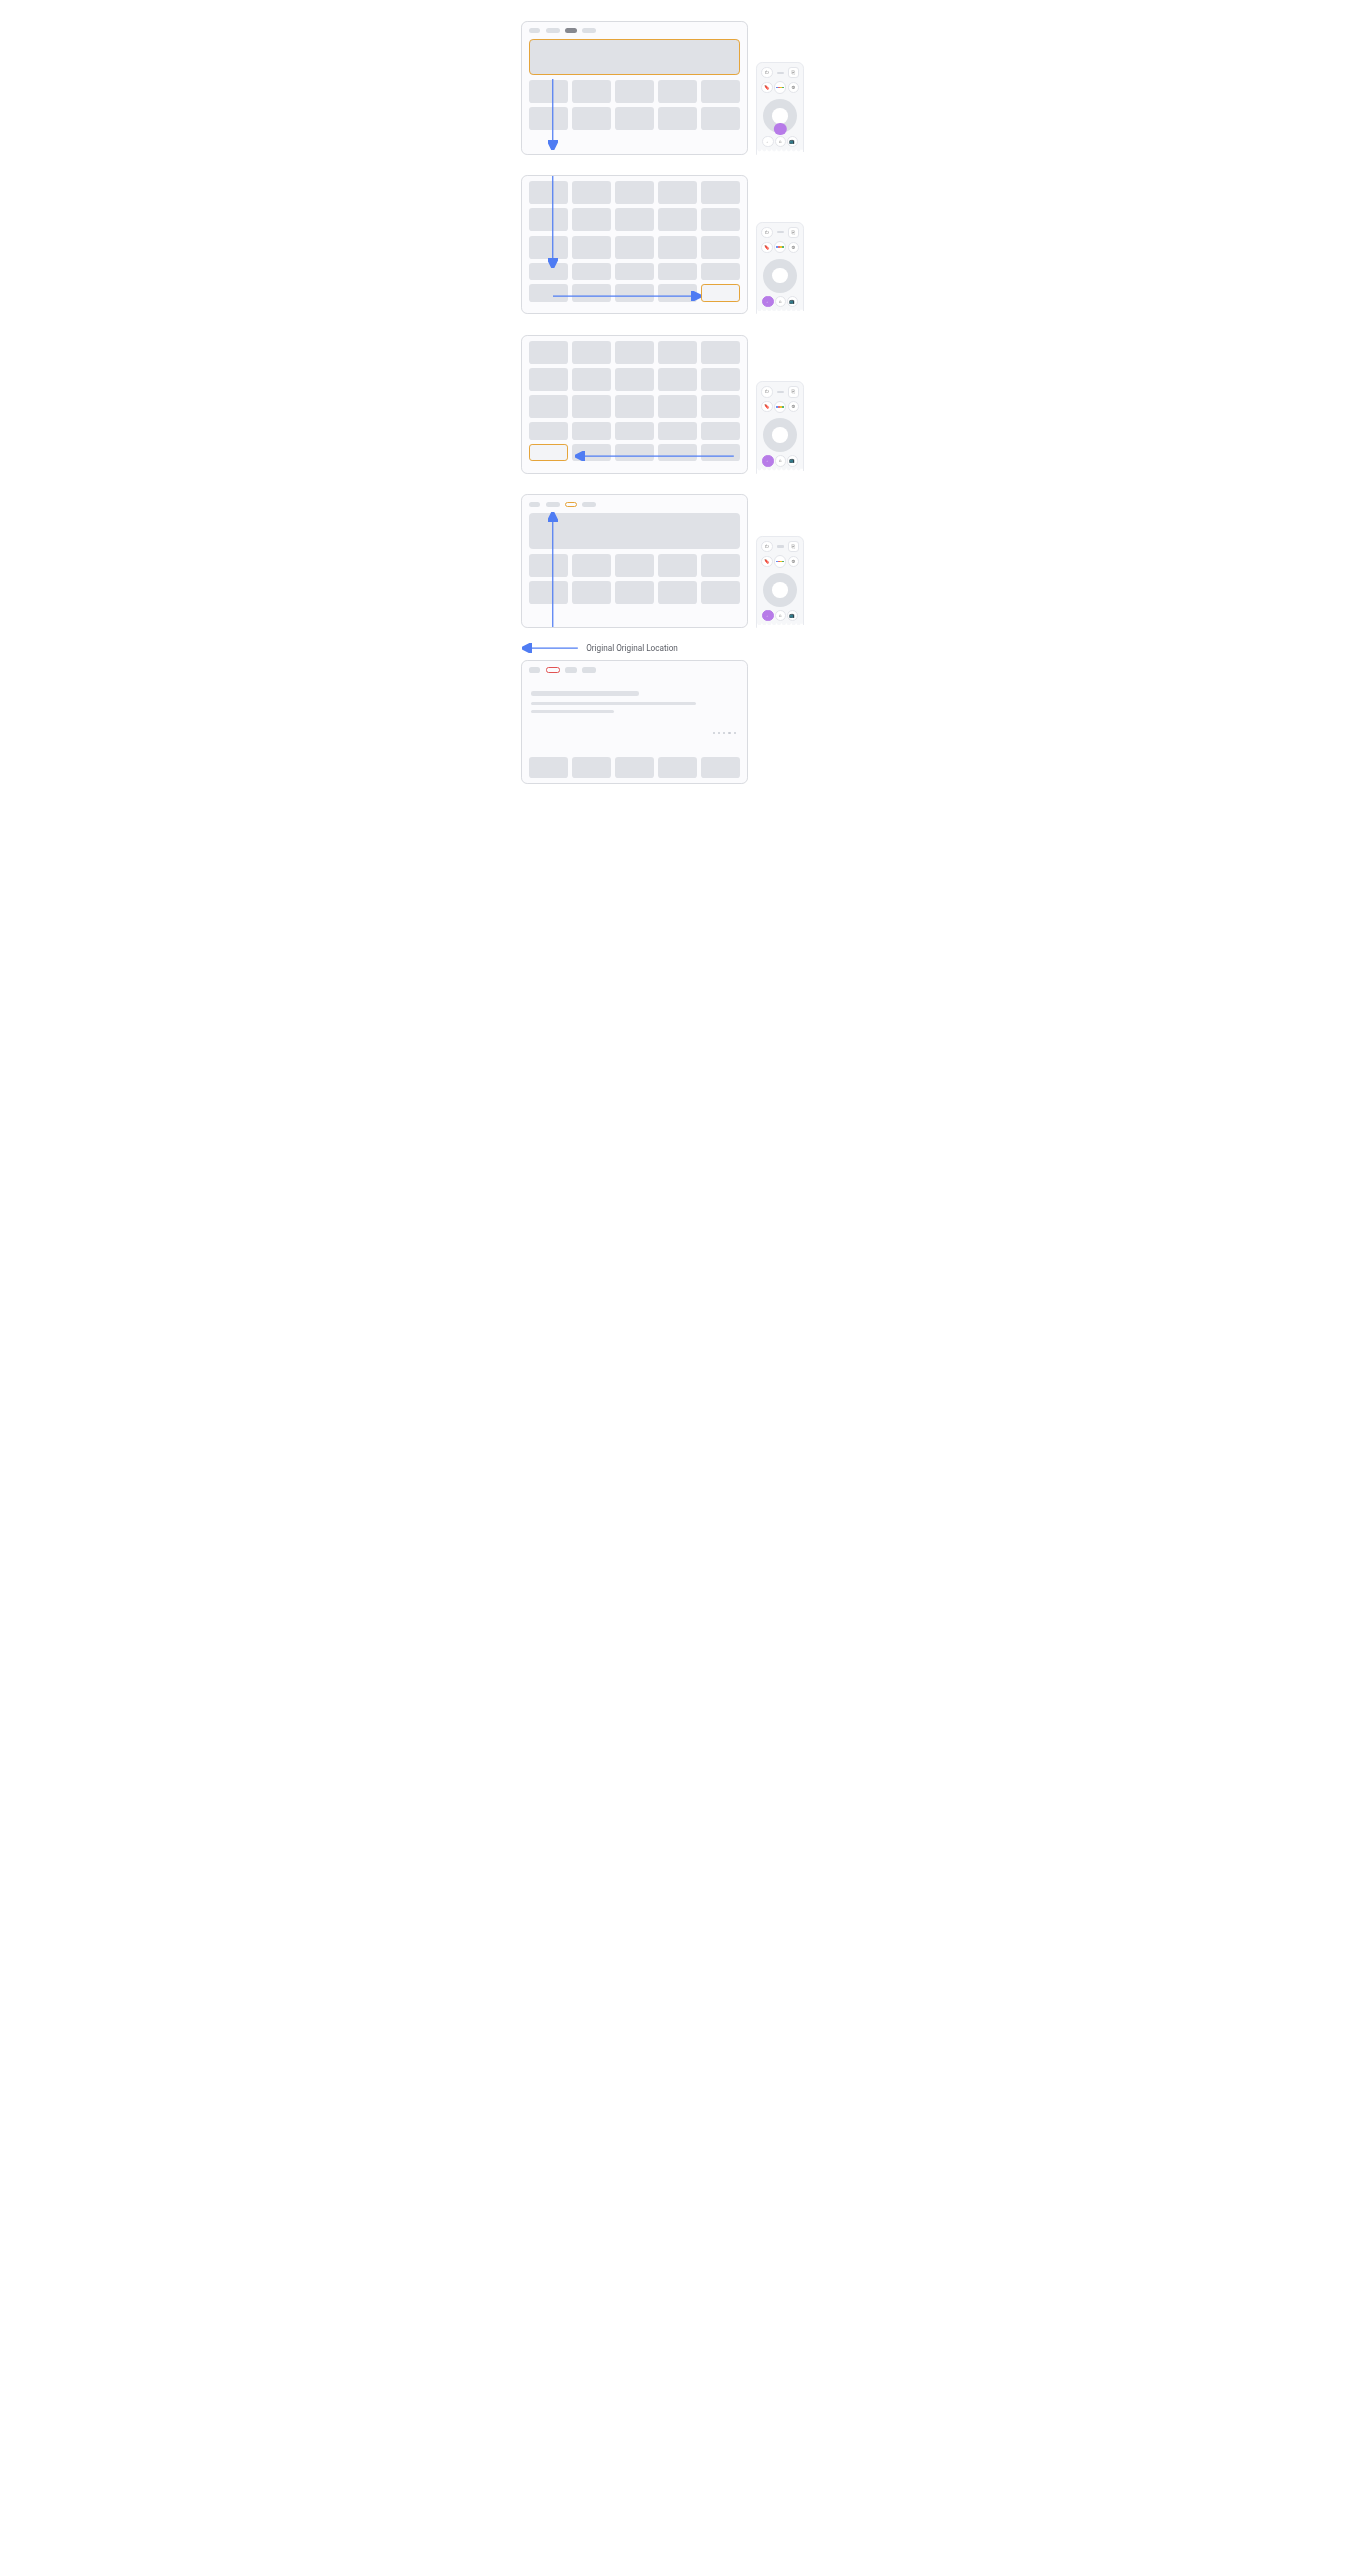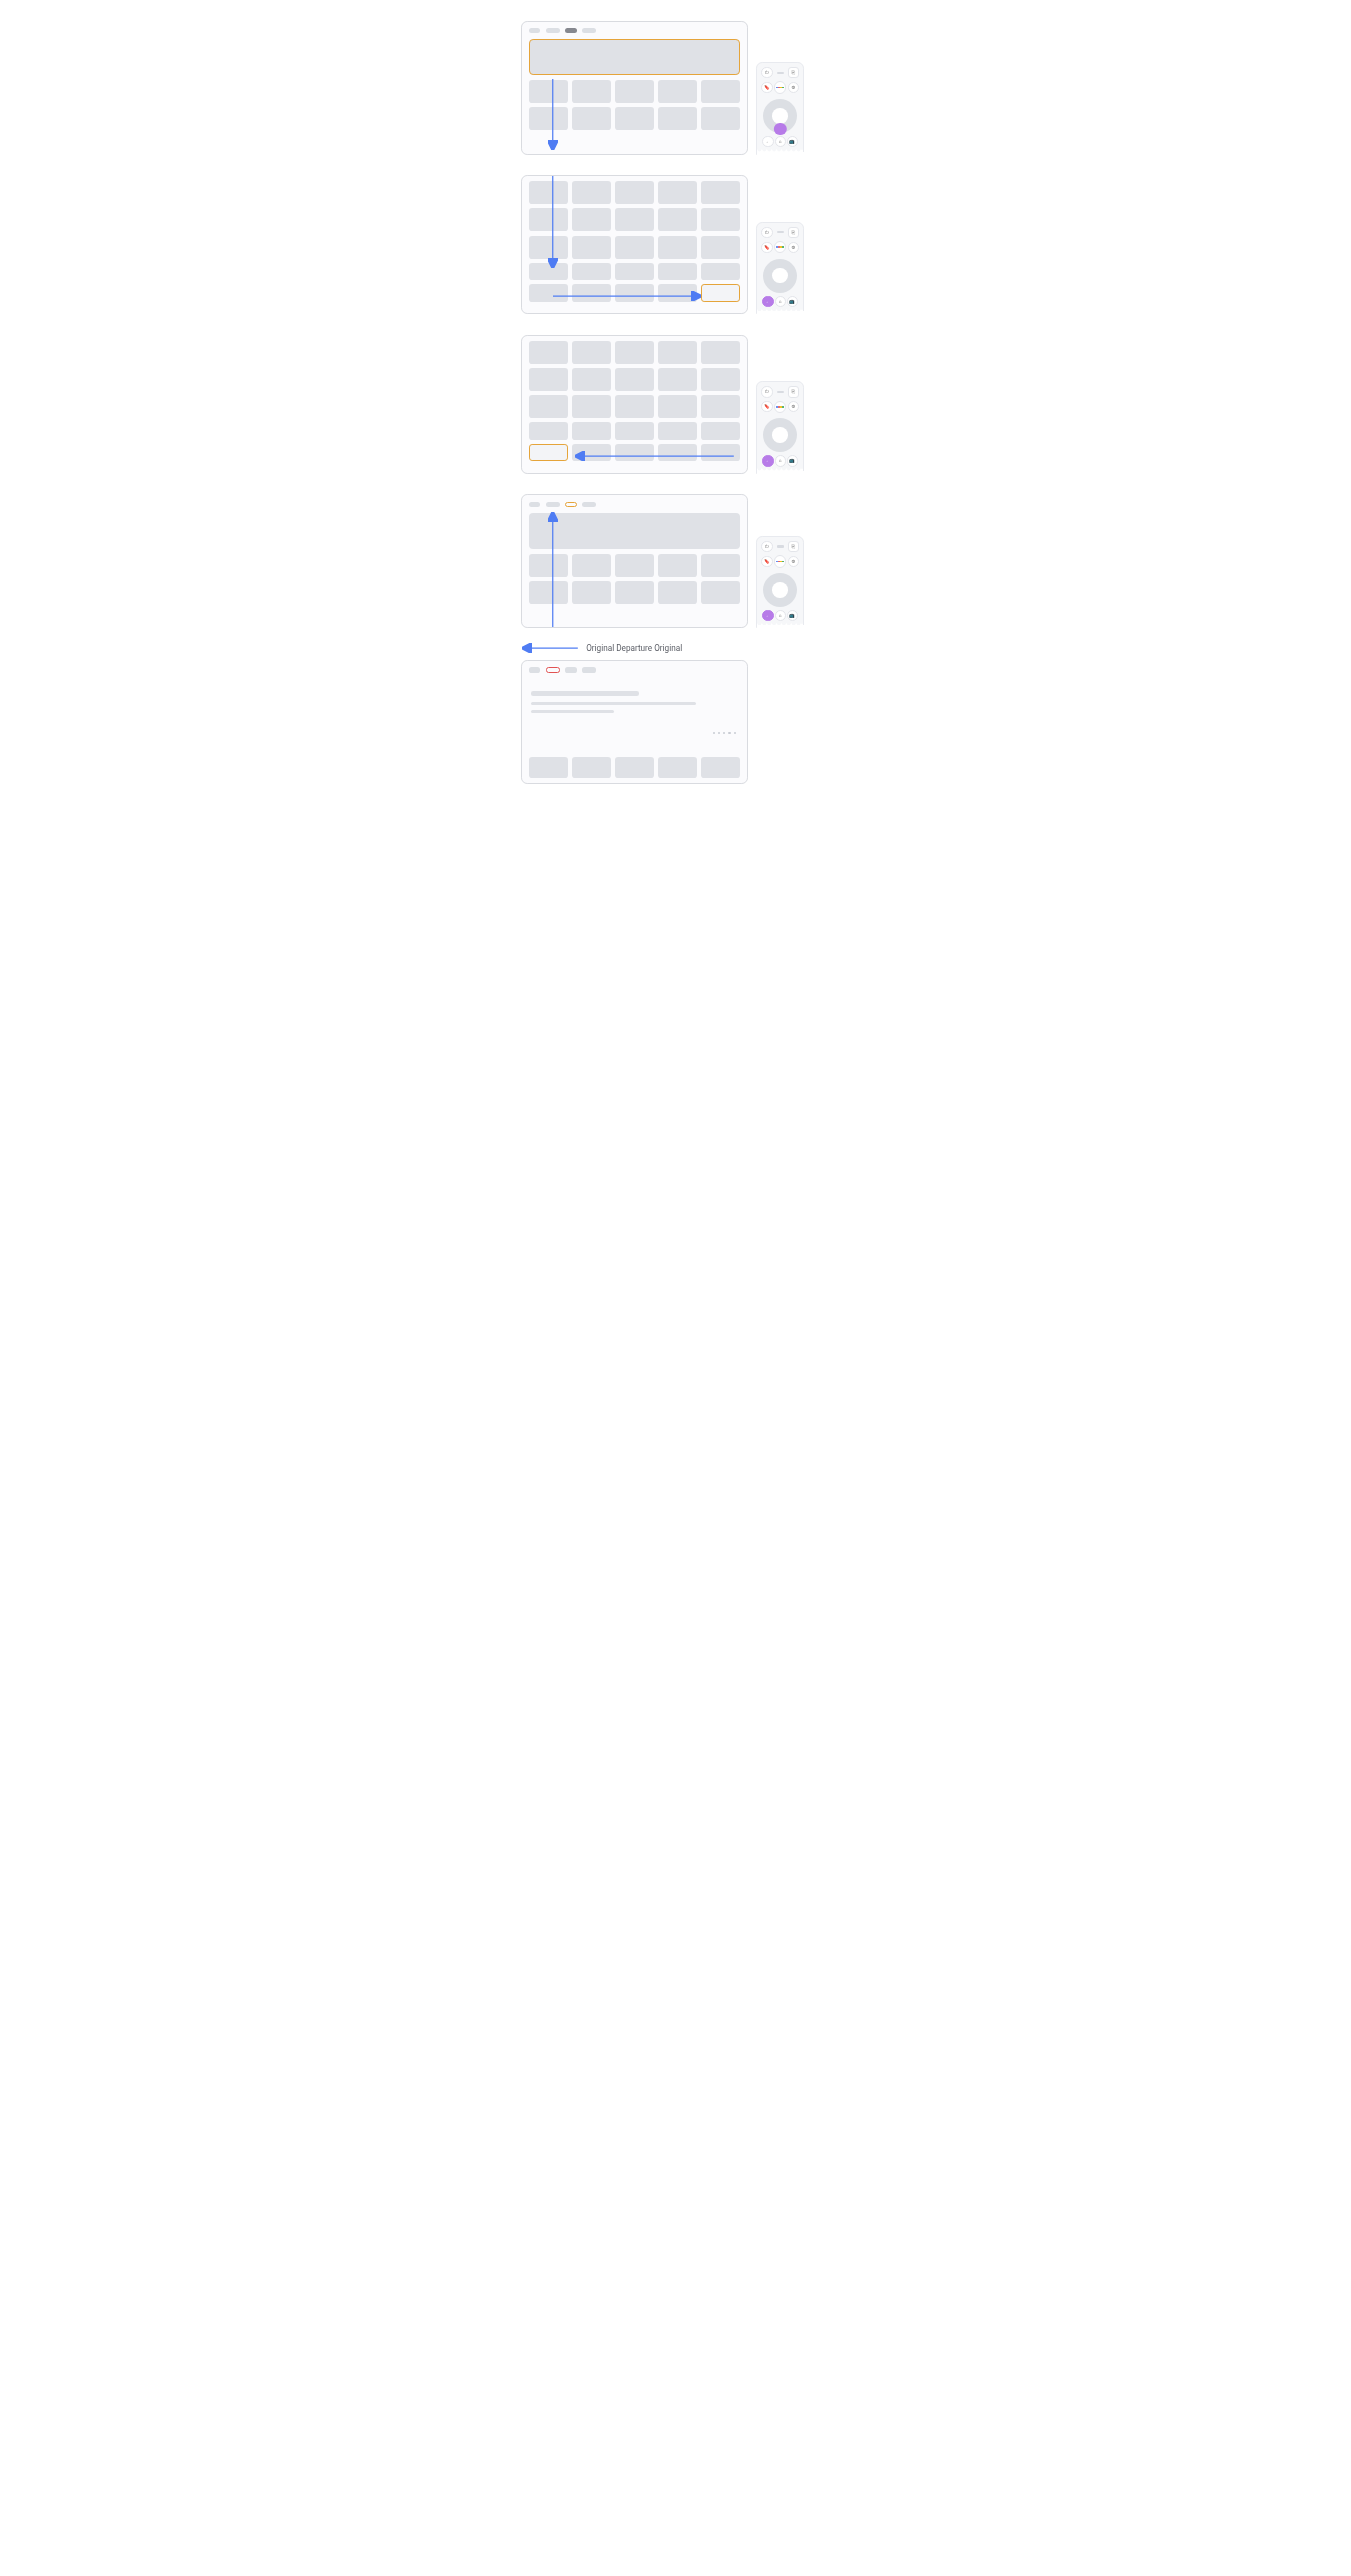--- a/index.html
+++ b/index.html
@@ -540,21 +540,21 @@
 
   <div class="label-row">
     <svg width="57" height="10.3" viewBox="0 0 110 20" style="stroke:#4f7cf3; stroke-width:2.4; fill:none;">
       <defs>
           <marker id="ah6" markerWidth="8" markerHeight="8" refX="4" refY="4" orient="auto">
         <path d="M0,0 L8,4 L0,8 Z" fill="#4f7cf3"></path>
           </marker>
         </defs>
       <line x1="110" y1="10" x2="12" y2="10" marker-end="url(#ah6)"></line>
     </svg>
-    <span class="label-text">Original Departure Original</span>
+    <span class="label-text">Original Original Location</span>
   </div>
 
   <div class="row">
     <div class="screen" style="height:124px;">
       <div class="tabs">
         <div class="tab w1"></div>
         <div class="tab w2 outline-red"></div>
         <div class="tab w1"></div>
         <div class="tab w2"></div>
       </div>

